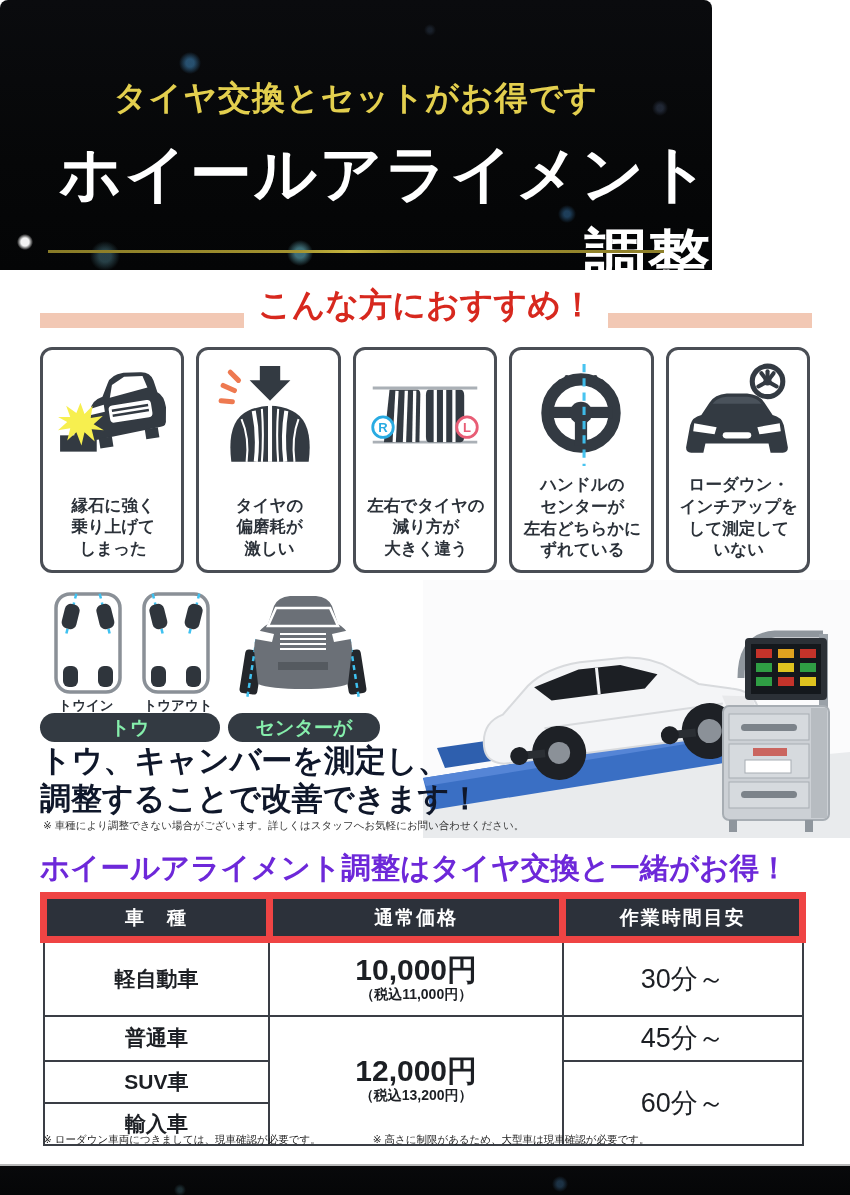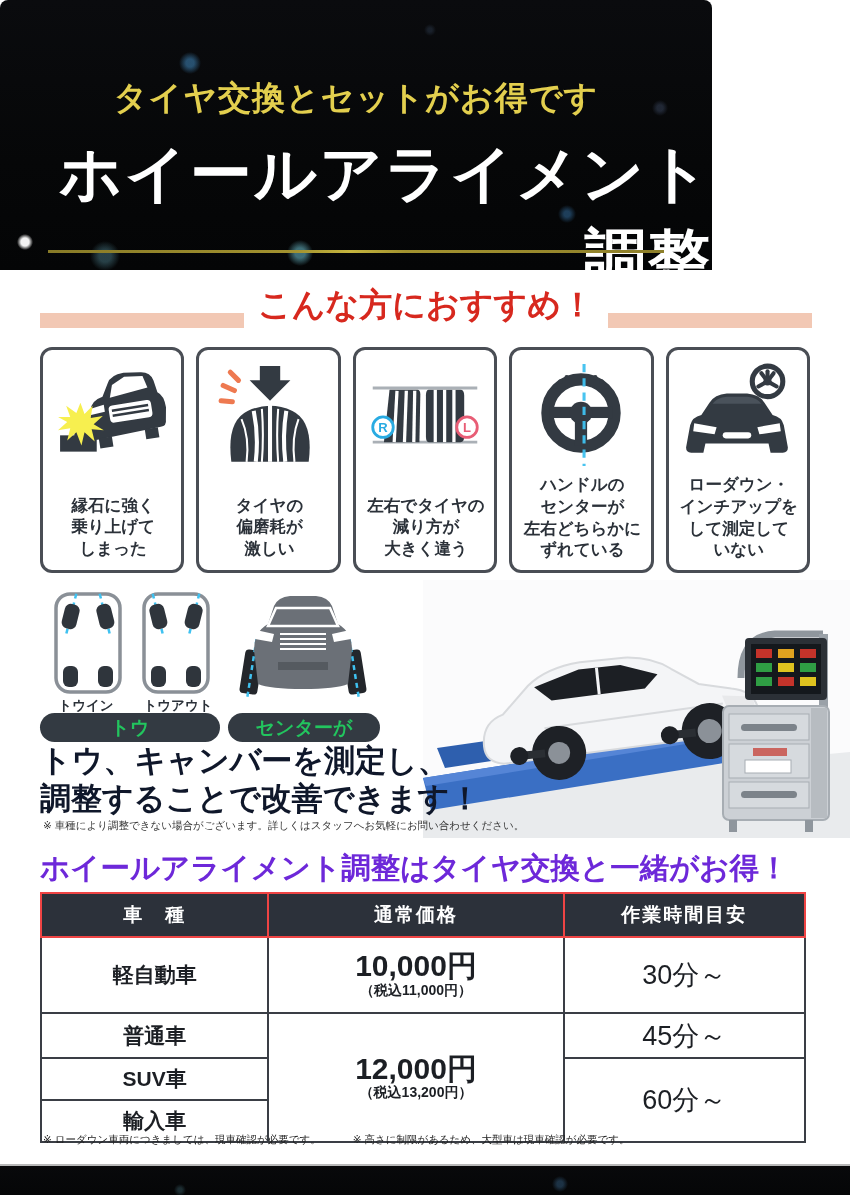--- a/index.html
+++ b/index.html
@@ -66,21 +66,21 @@
 
   
   .toe-figs { position:absolute; left:46px; top:590px; width:172px; display:flex; gap:14px; justify-content:center; }
   .toe-fig svg { width:74px; height:106px; display:block; }
   .toe-labels { position:absolute; left:40px; top:697px; width:184px; display:flex; gap:0; }
   .toe-labels div { flex:1; text-align:center; font-size:13.5px; font-weight:bold; color:#2b3139; white-space:nowrap; }
   .camber-fig { position:absolute; left:226px; top:592px; width:154px; }
   .camber-fig svg { width:154px; height:108px; display:block; }
   .pill {
     position:absolute; top:713px; height:29px; border-radius:15px; background:#333a42;
-    color:#22c55e; font-size:19px; font-weight:bold; display:flex; align-items:center; justify-content:center;
+    color:#86efac; font-size:19px; font-weight:bold; display:flex; align-items:center; justify-content:center;
   }
   .pill-toe { left:40px; width:180px; }
   .pill-camber { left:228px; width:152px; }
   .photo { position:absolute; left:423px; top:580px; width:427px; height:258px; }
   .photo svg { width:100%; height:100%; display:block; }
 
   .measure-message {
     position:absolute; left:40px; top:742px; font-size:31px; font-weight:bold;
     color:#0f172a; line-height:1.22; white-space:pre-line;
   }
@@ -90,33 +90,33 @@
 
   
   .pricing-heading {
     position:absolute; left:40px; top:849px; font-size:29.5px; font-weight:bold; color:#6d28d9;
     white-space:nowrap;
   }
   .price-table-wrap { position:absolute; left:40px; top:892px; width:766px; }
   table.price { width:100%; border-collapse:collapse; }
   table.price th {
     background:#2c313a; color:#fff; font-size:19px; font-weight:bold;
-    border:2px solid #ef4444; height:44px; letter-spacing:2px;margin-top:30px;
+    border:7px solid #ef4444; height:44px; letter-spacing:2px;margin-top:30px;
   }
   table.price td { border:2px solid #3a3e45; text-align:center; background:#fff; }
   table.price { border:2px solid #3a3e45; }
   col.c-veh { width:228px; } col.c-price { width:296px; } col.c-time { width:242px; }
   td.veh { font-size:21px; font-weight:bold; color:#1c1f24; }
   td.price-cell .amt { font-size:30px; font-weight:bold; color:#1c1f24; line-height:1.05; }
   td.price-cell .tax { font-size:14px; font-weight:bold; color:#1c1f24; }
   td.time { font-size:27px; color:#1c1f24; }
   tr.r1 { height:76px;border-radius:28px; } tr.r2 { height:45px; } tr.r3 { height:42px;padding-left:24px; } tr.r4 { height:42px; }
 
   .footnotes {
-    position:absolute; left:43px; top:1133px; display:flex; gap:32px;
+    position:absolute; left:43px; top:1133px; display:flex; gap:52px;
     font-size:10.5px; color:#222; white-space:nowrap;text-align:center;
   }
 
   
   .footer {
     position:absolute; left:0; bottom:0; width:850px; height:31px;
     border-top:2px solid #b8b8b8;
     background:
       radial-gradient(circle at 560px 18px, rgba(70,130,180,.35) 0 3px, rgba(0,0,0,0) 8px),
       radial-gradient(circle at 180px 24px, rgba(120,200,220,.2) 0 2px, rgba(0,0,0,0) 6px),

